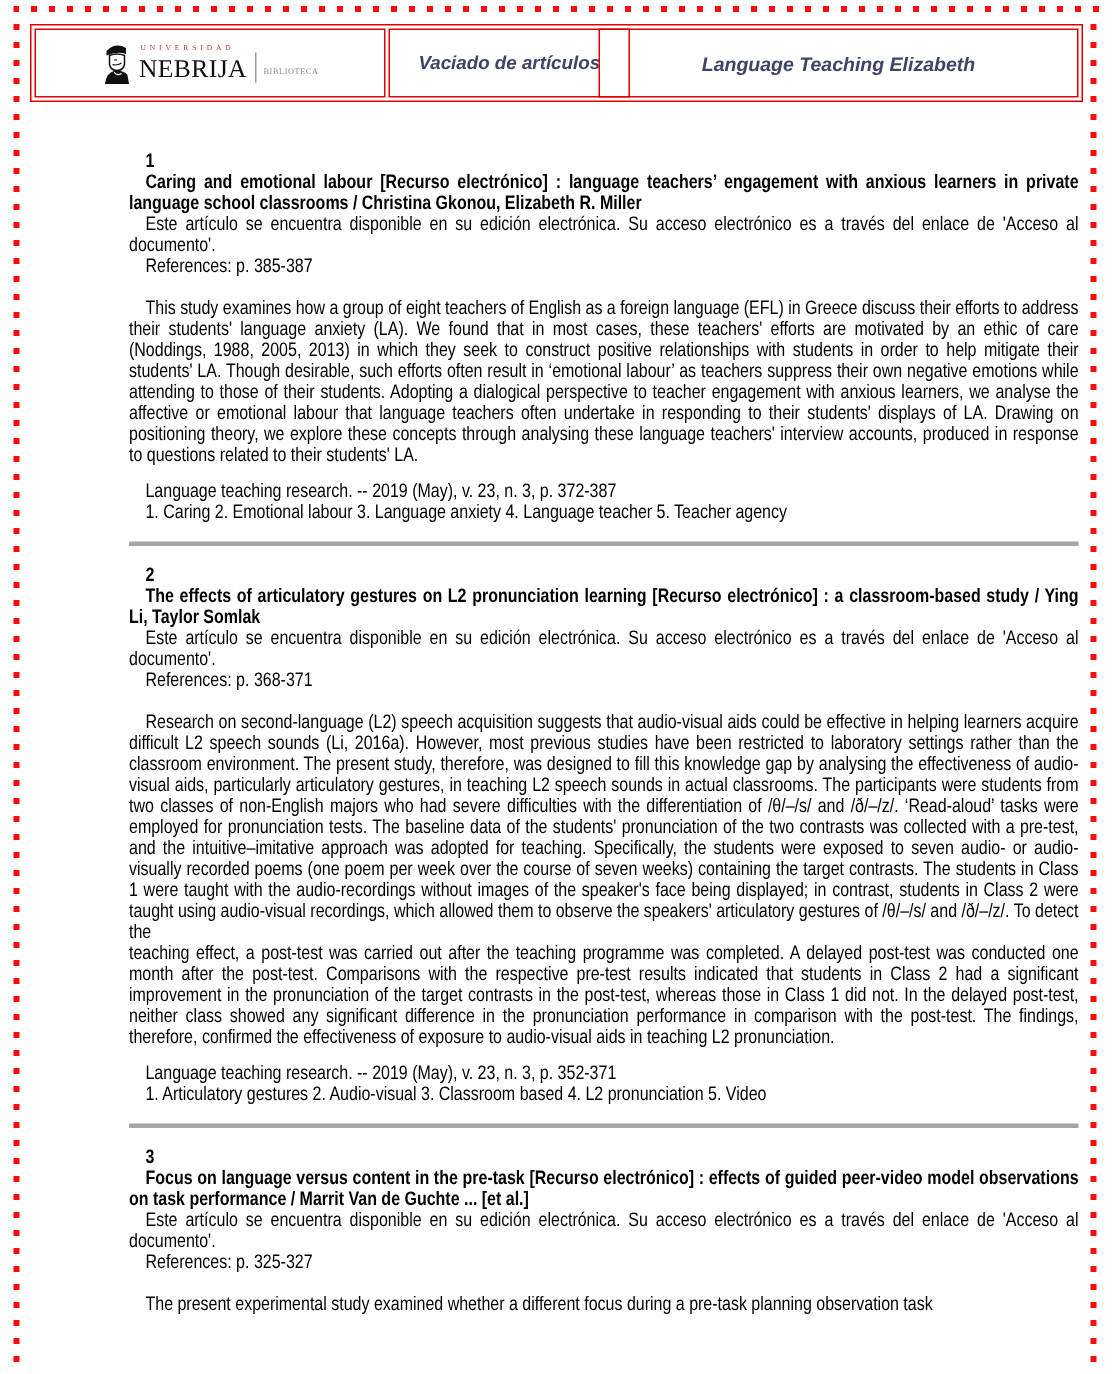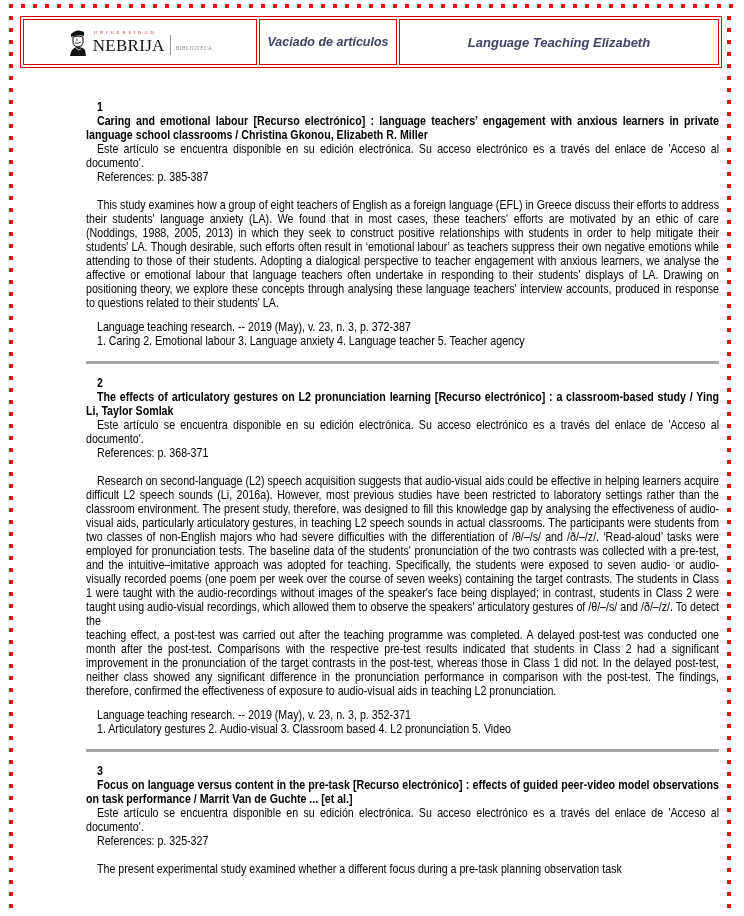--- a/index.html
+++ b/index.html
@@ -33,21 +33,21 @@
   .hdr-outer {
     position: absolute; left: 20px; top: 16px; width: 702px; height: 52px;
     border: 1px solid #e00000; box-sizing: border-box;
   }
   .hdr-cell {
     position: absolute; top: 19px; height: 46px;
     border: 1px solid #e00000; box-sizing: border-box;
     display: flex; align-items: center; justify-content: center;
   }
   .cell-logo { left: 23px; width: 234px; }
-  .cell-section { left: 259px; width: 138px; }
+  .cell-section { left: 259px; width: 161px; }
   .cell-journal { left: 399px; width: 320px; }
   .hdr-text {
     font-family: "Liberation Sans", sans-serif;
     font-weight: bold;
     font-style: italic;
     color: #3d4466;
     white-space: nowrap;
   }
   .cell-section .hdr-text { font-size: 12.5px; }
   .cell-journal .hdr-text { font-size: 13px; }

